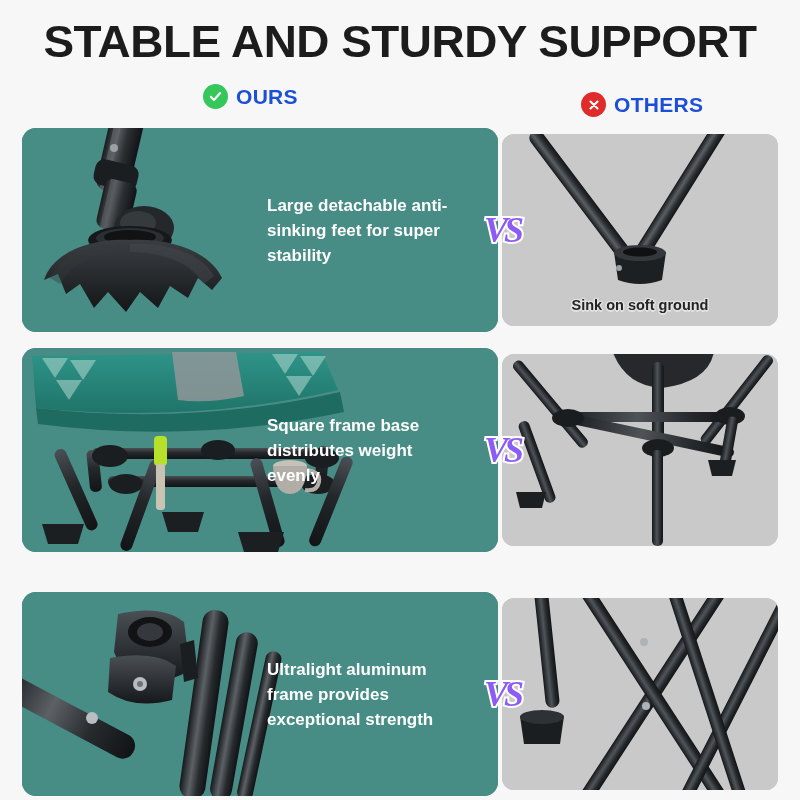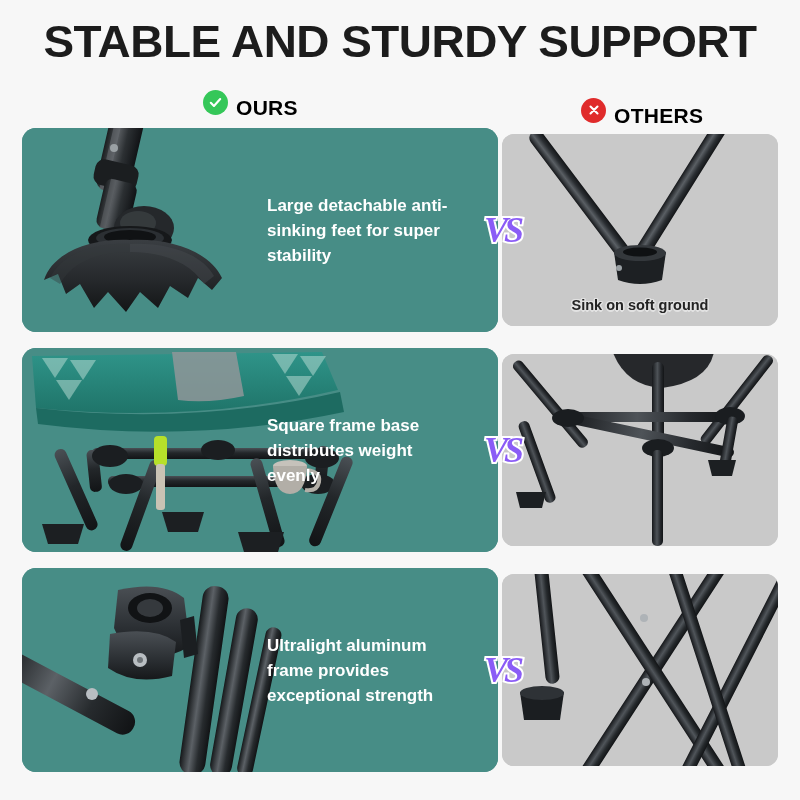--- a/index.html
+++ b/index.html
@@ -48,24 +48,23 @@
     position: absolute;
     display: flex;
     align-items: center;
     gap: 8px;
   }
   .badge-ours { left: 203px; top: 0; }
   .badge-others { left: 581px; top: 8px; }
   .badge-label {
     font-size: 21px;
     font-weight: 700;
-    color: #000000;
+    color: #1d4ed8;
     letter-spacing: 0.3px;
     font-family: "Liberation Sans Narrow", "Liberation Sans", sans-serif;
-    margin-top: 12px;
   }
   .badge-icon {
     width: 25px;
     height: 25px;
     border-radius: 50%;
     display: flex;
     align-items: center;
     justify-content: center;
     flex: 0 0 auto;
   }
@@ -74,21 +73,21 @@
 
   
   .row {
     position: absolute;
     left: 0;
     width: 800px;
     height: 204px;
   }
   .row-1 { top: 128px; }
   .row-2 { top: 348px; padding-left: 28px; }
-  .row-3 { top: 568px; }
+  .row-3 { top: 592px; }
 
   .panel-left {
     position: absolute;
     left: 22px;
     top: 0;
     width: 476px;
     height: 204px;
     background: #478d86;
     border-radius: 14px;
     overflow: hidden;

